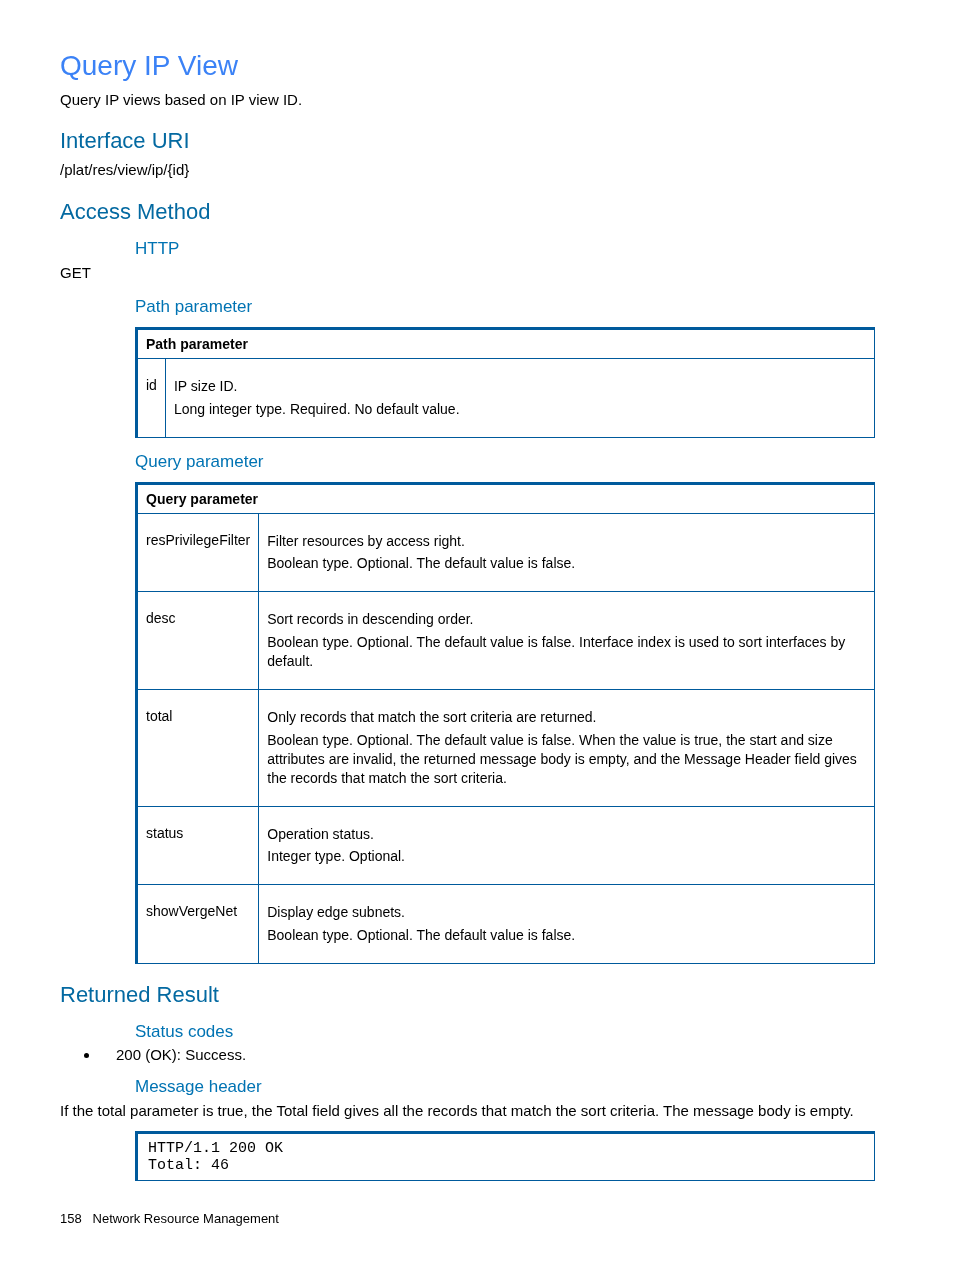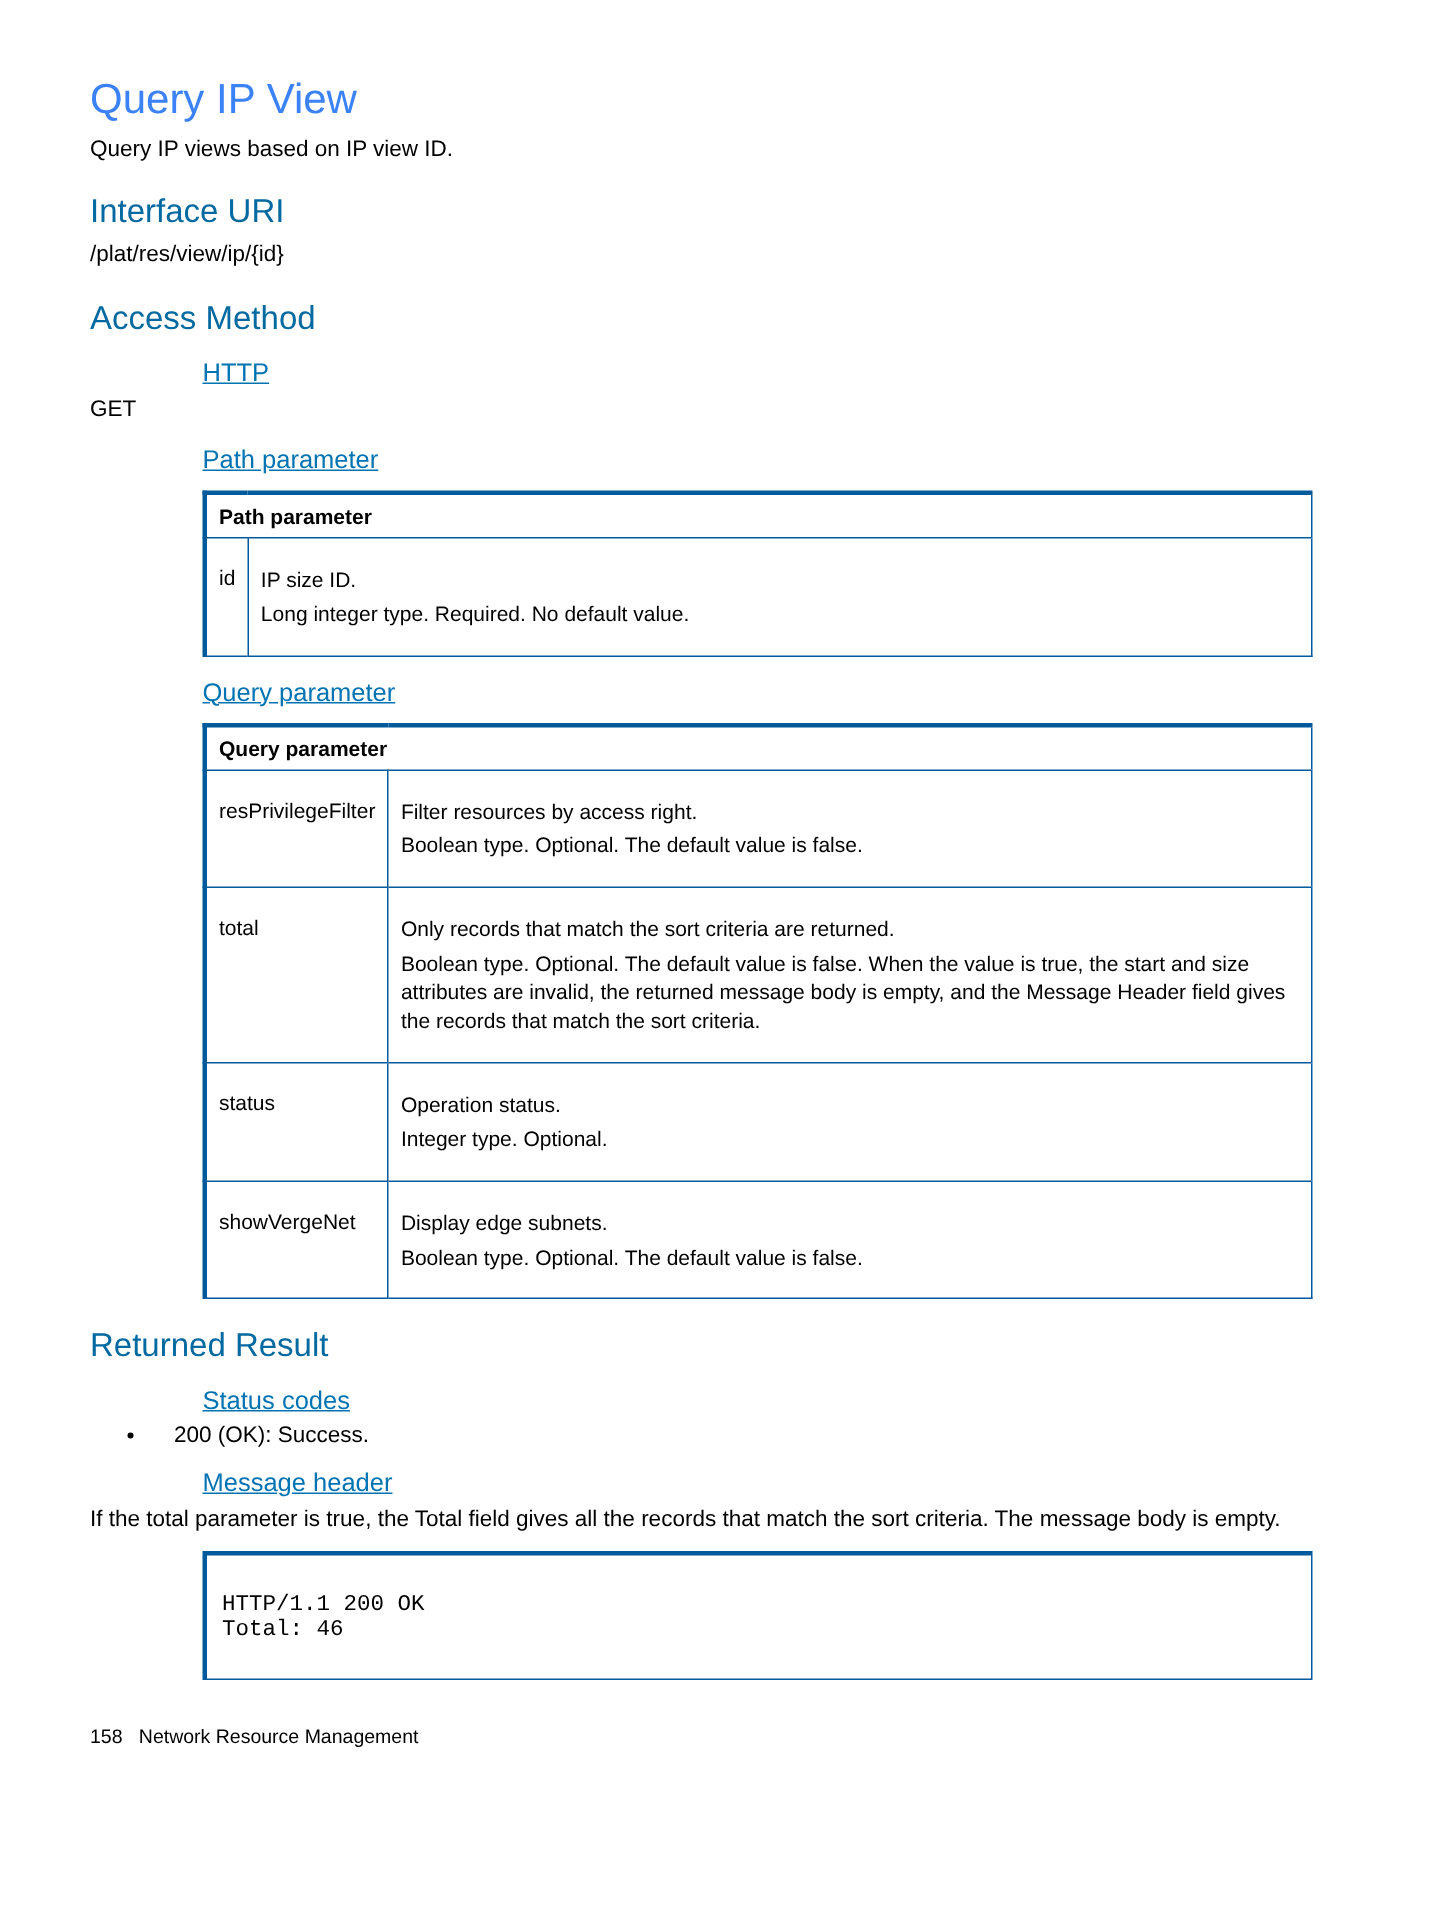--- a/index.html
+++ b/index.html
@@ -22,21 +22,20 @@
     font-size: 22px;
     font-weight: 400;
     color: #0369a1;
     margin: 18px 0 6px 0;
   }
   .h3 {
     font-size: 17px;
     font-weight: 400;
     color: #0073b3;
     margin: 14px 0 4px 0;
-    text-decoration: underline;
   }
   .indent {
     margin-left: 75px;
   }
   .body-text {
     margin: 2px 0 10px 0;
     line-height: 1.35;
   }
   table.param {
     border-collapse: collapse;
@@ -74,21 +73,21 @@
     padding-left: 16px;
     margin: 2px 0;
   }
   pre.code {
     font-family: "Courier New", monospace;
     font-size: 15px;
     border-top: 3px solid #005a9c;
     border-left: 3px solid #005a9c;
     border-right: 1px solid #005a9c;
     border-bottom: 1px solid #005a9c;
-    padding: 24px 10px;
+    padding: 6px 10px;
     margin: 8px 0 10px 75px;
     width: 740px;
     box-sizing: border-box;
     white-space: pre;
   }
   .footer {
     font-size: 13px;
     margin-top: 30px;
   }
 </style>
@@ -129,20 +128,27 @@
         <th colspan="2">Query parameter</th>
       </tr>
   <tr>
     <td class="key">resPrivilegeFilter</td>
     <td>
       <div class="cell-line">Filter resources by access right.</div>
       <div class="cell-line">Boolean type. Optional. The default value is false.</div>
     </td>
   </tr>
   <tr>
+    <td class="key">desc</td>
+    <td>
+      <div class="cell-line">Sort records in descending order.</div>
+      <div class="cell-line">Boolean type. Optional. The default value is false. Interface index is used to sort interfaces by default.</div>
+    </td>
+  </tr>
+  <tr>
     <td class="key">total</td>
     <td>
       <div class="cell-line">Only records that match the sort criteria are returned.</div>
       <div class="cell-line">Boolean type. Optional. The default value is false. When the value is true, the start and size attributes are invalid, the returned message body is empty, and the Message Header field gives the records that match the sort criteria.</div>
     </td>
   </tr>
   <tr>
     <td class="key">status</td>
     <td>
       <div class="cell-line">Operation status.</div>

